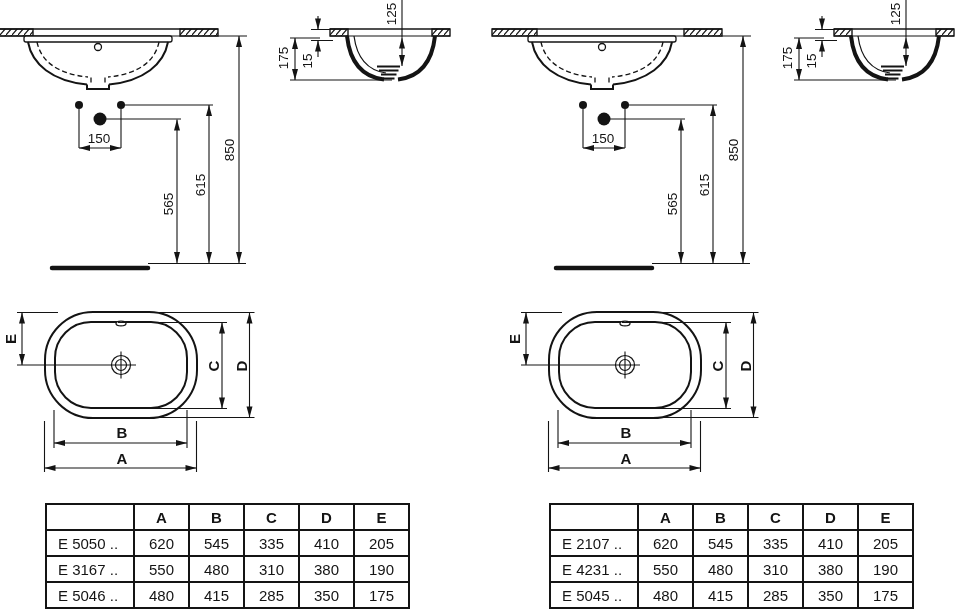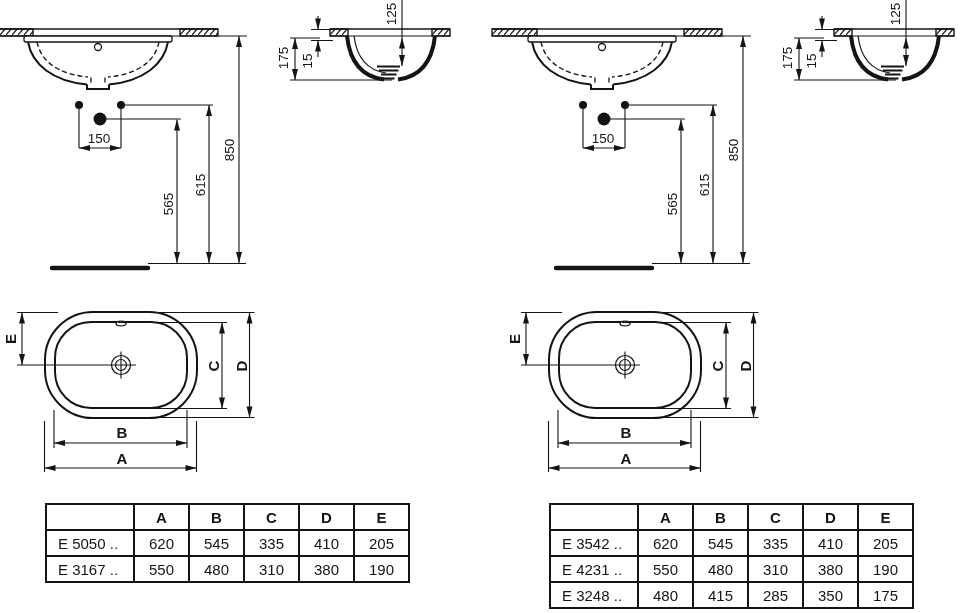--- a/index.html
+++ b/index.html
@@ -149,20 +149,28 @@
         <td>205</td>
       </tr>
       <tr>
         <td class="model">E 3167 ..</td>
         <td>550</td>
         <td>480</td>
         <td>310</td>
         <td>380</td>
         <td>190</td>
       </tr>
+      <tr>
+        <td class="model">E 5046 ..</td>
+        <td>480</td>
+        <td>415</td>
+        <td>285</td>
+        <td>350</td>
+        <td>175</td>
+      </tr>
     </tbody>
   </table>
 
   <table class="spec" style="left:549px;">
     <colgroup>
         <col style="width:88px">
         <col style="width:55px">
         <col style="width:55px">
         <col style="width:55px">
         <col style="width:55px">
@@ -173,37 +181,37 @@
         <th></th>
         <th>A</th>
         <th>B</th>
         <th>C</th>
         <th>D</th>
         <th>E</th>
       </tr>
     </thead>
     <tbody>
       <tr>
-        <td class="model">E 3542 ..</td>
+        <td class="model">E 2107 ..</td>
         <td>620</td>
         <td>545</td>
         <td>335</td>
         <td>410</td>
         <td>205</td>
       </tr>
       <tr>
         <td class="model">E 4231 ..</td>
         <td>550</td>
         <td>480</td>
         <td>310</td>
         <td>380</td>
         <td>190</td>
       </tr>
       <tr>
-        <td class="model">E 3248 ..</td>
+        <td class="model">E 5045 ..</td>
         <td>480</td>
         <td>415</td>
         <td>285</td>
         <td>350</td>
         <td>175</td>
       </tr>
     </tbody>
   </table>
 
 </div>

